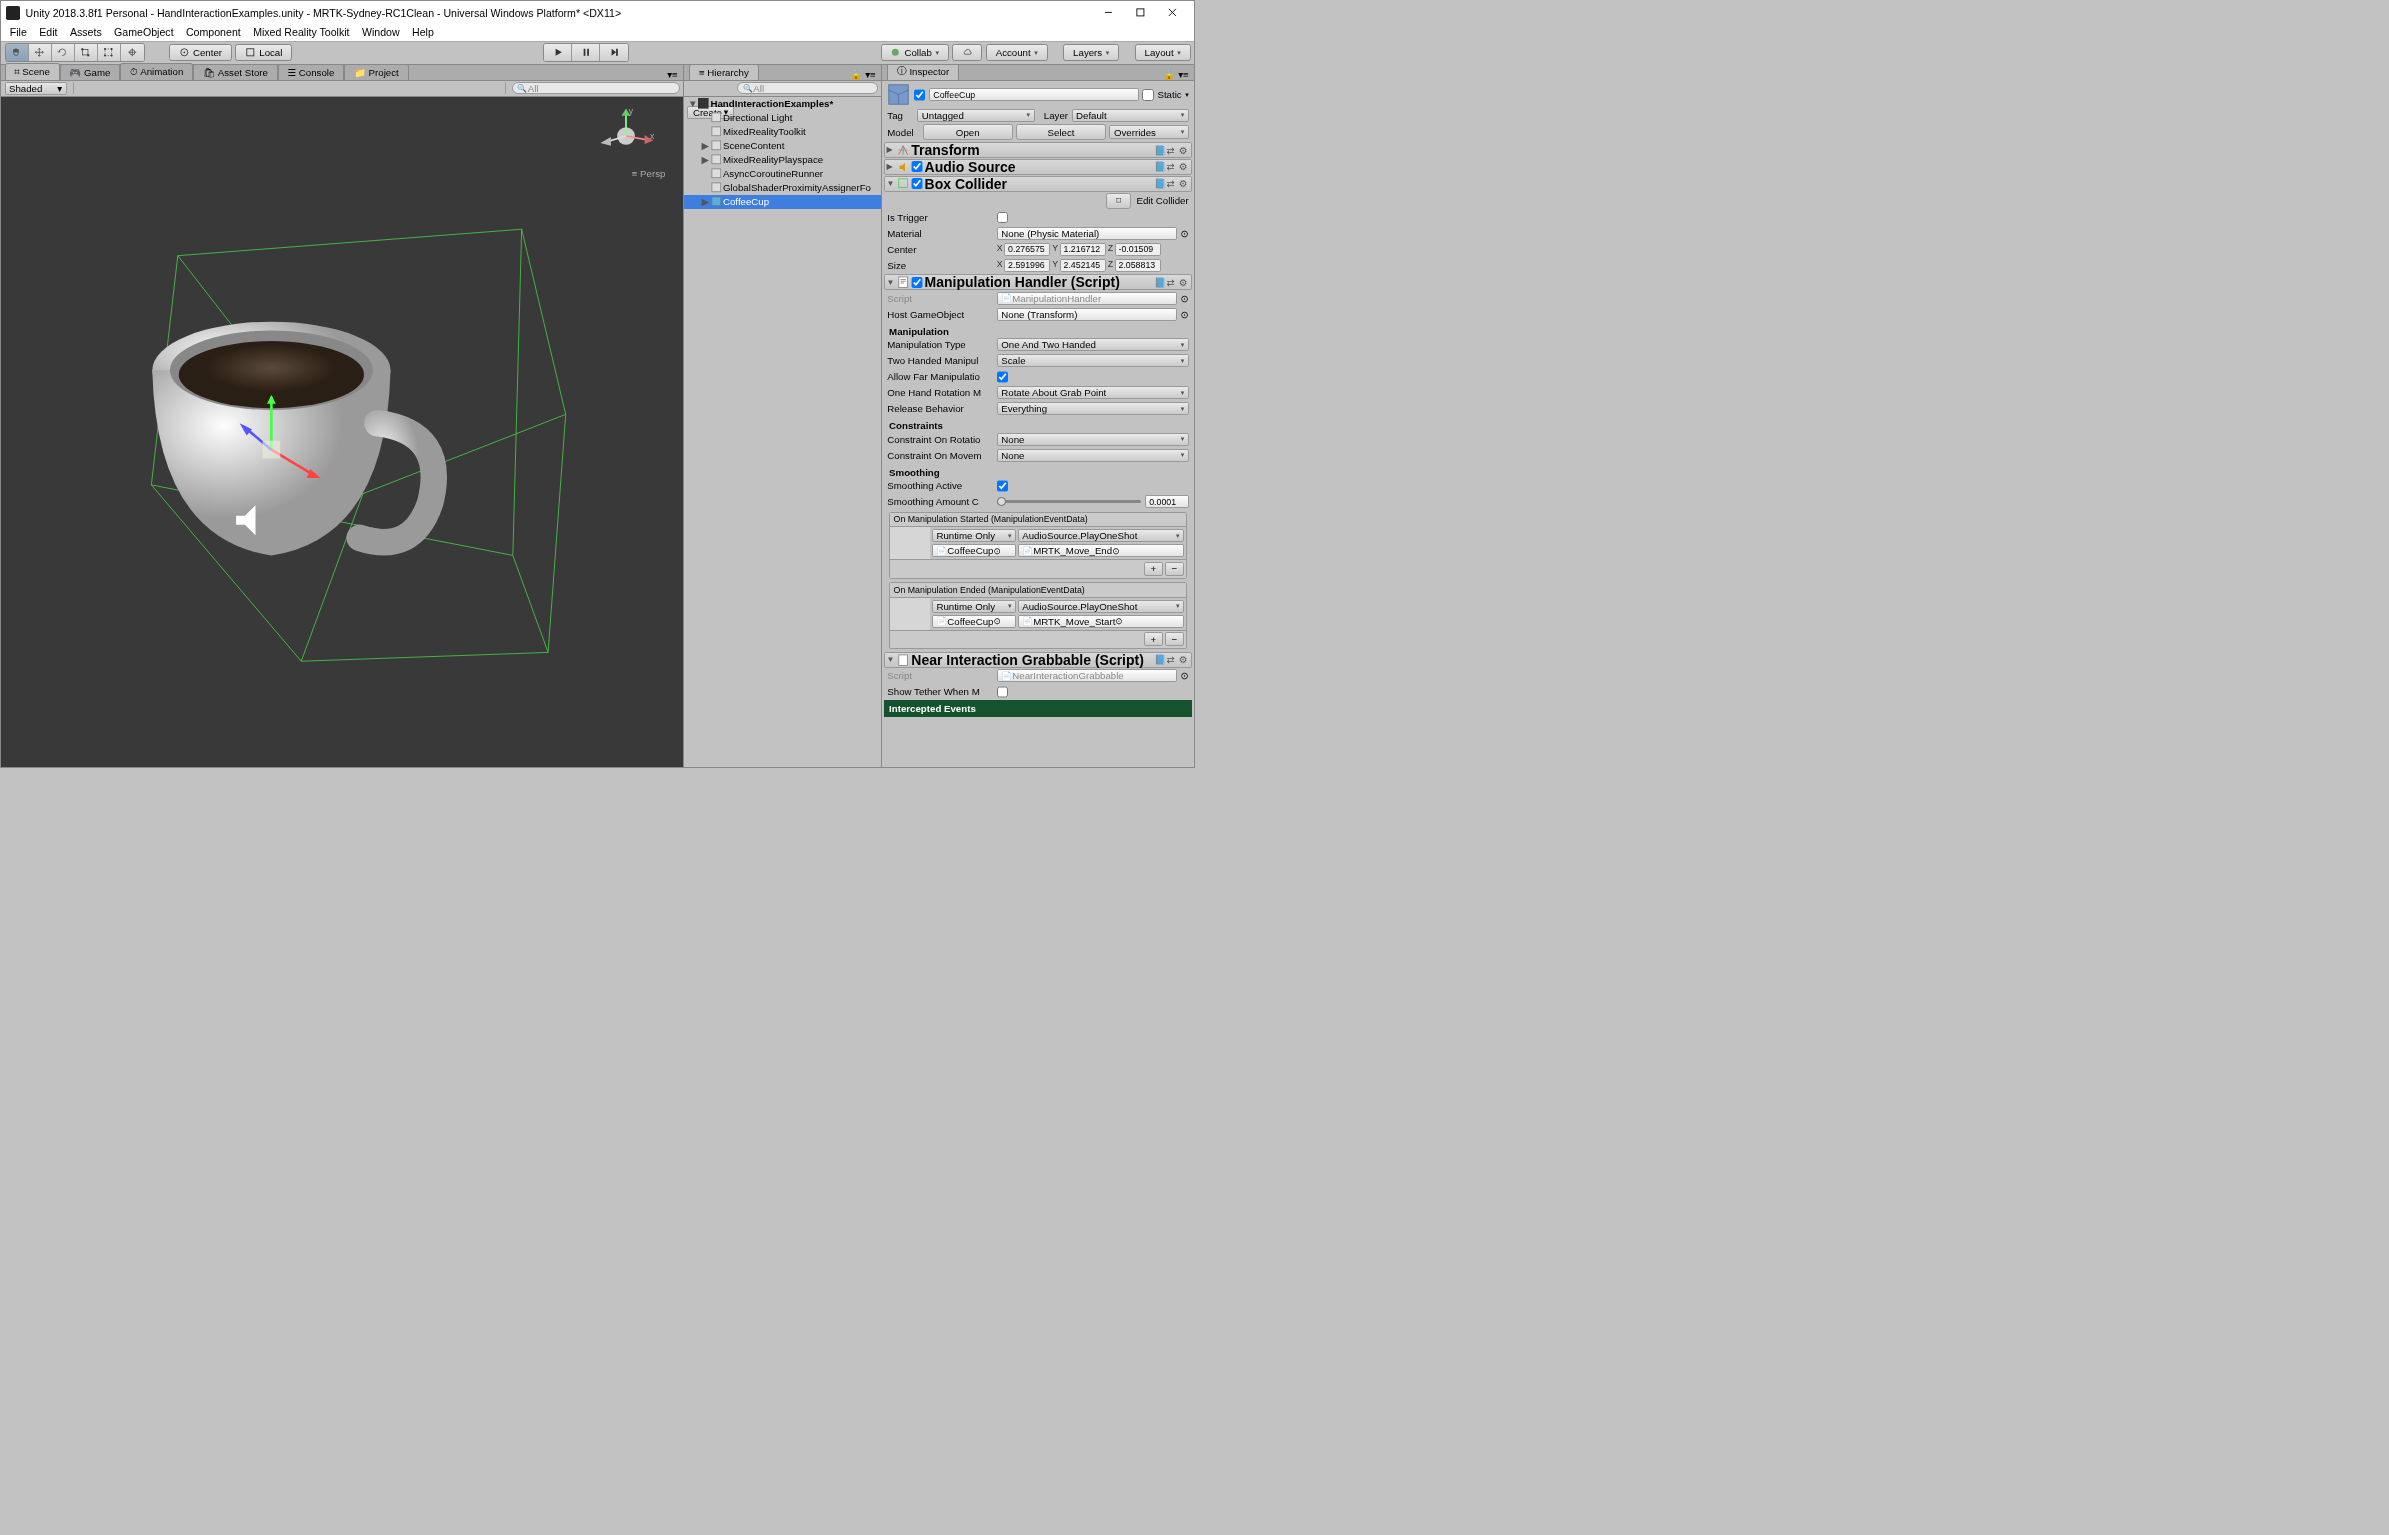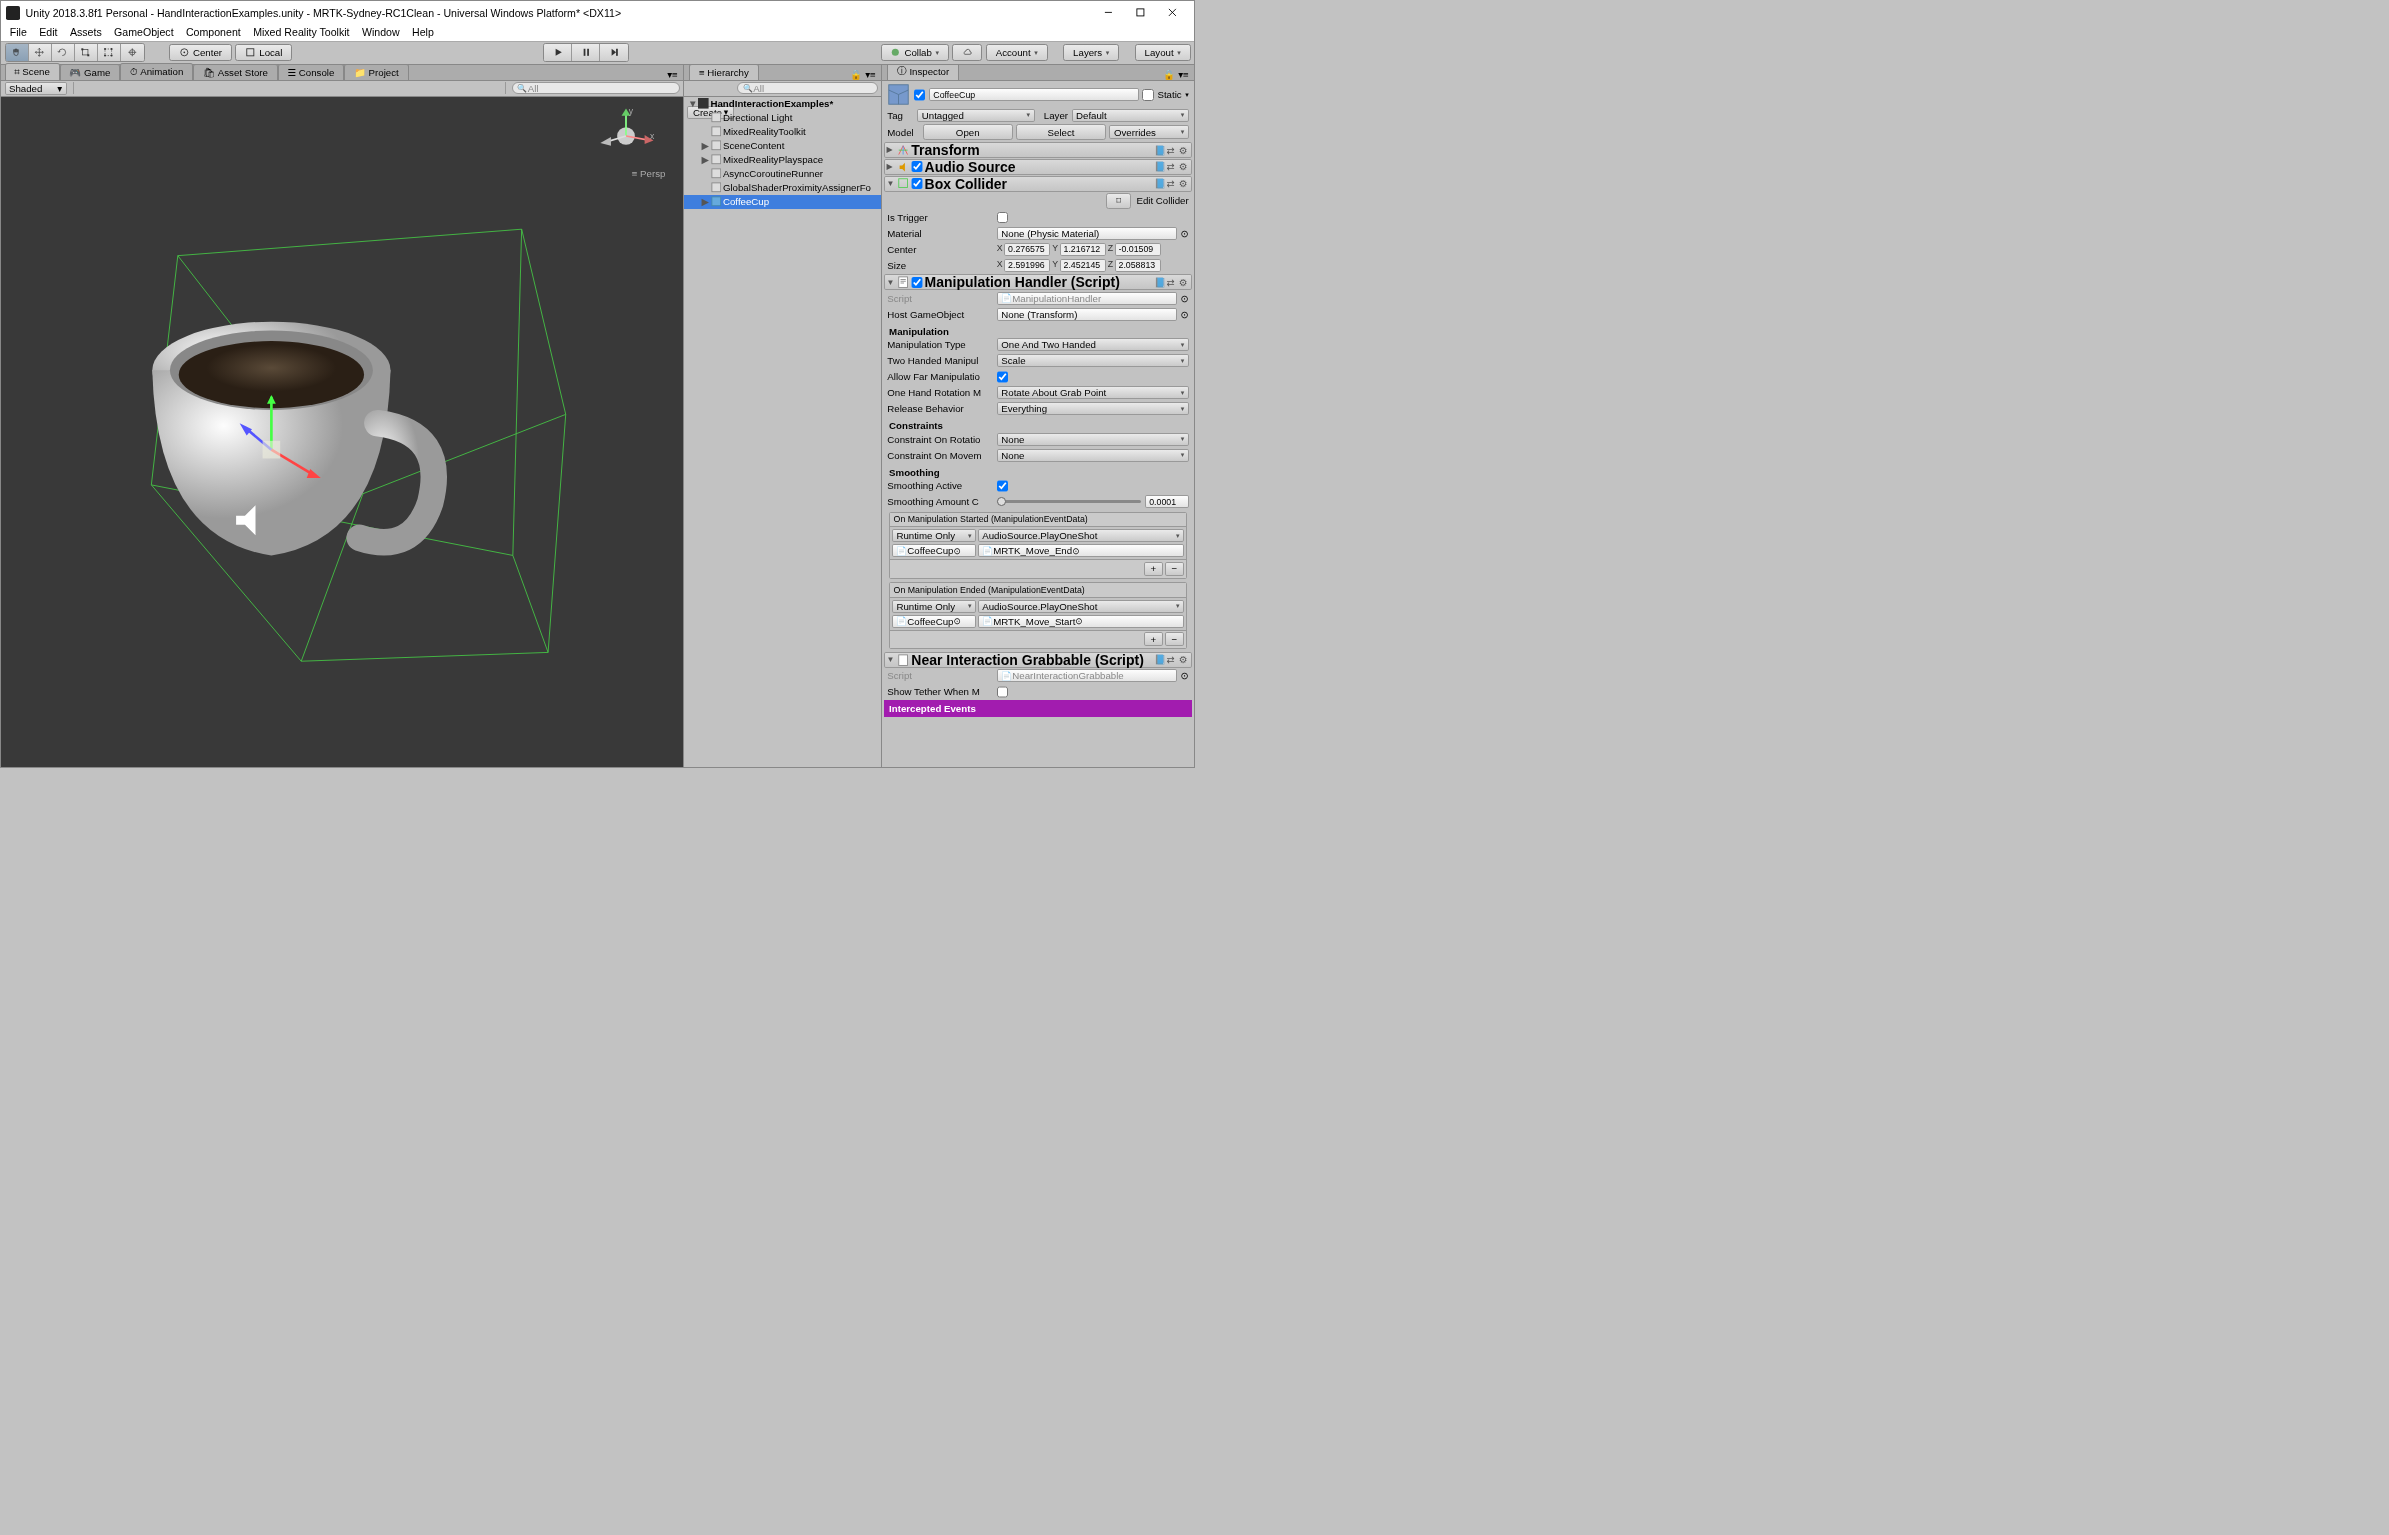--- a/index.html
+++ b/index.html
@@ -61,24 +61,24 @@
 .btn { height: 16px; background: linear-gradient(#eaeaea,#cacaca); border: 0.9px solid #999; border-radius: 2.6px; padding: 0 8.8px; display: flex; align-items: center; justify-content: center; cursor: pointer; font-size: 9.7px; }
 .vecfield { display: flex; gap: 1.8px; flex: 1; }
 .vecfield .vlbl { font-size: 8.8px; color: #333; }
 .vecfield input { width: 46px; height: 13.2px; border: 0.9px solid #999; border-radius: 1.8px; font-size: 8.8px; padding: 0 2.6px; background: #eee; }
 .sectionlabel { font-weight: bold; padding: 3.5px 5.3px 0 5.3px; font-size: 9.7px; }
 .slider { flex: 1; height: 12.3px; display: flex; align-items: center; }
 .slidertrack { flex: 1; height: 2.6px; background: #888; border-radius: 1.8px; position: relative; }
 .sliderthumb { width: 8.8px; height: 8.8px; background: #ddd; border: 0.9px solid #666; border-radius: 50%; position: absolute; top: -3.5px; left: 0; }
 .eventbox { margin: 1.8px 5.3px; border: 0.9px solid #999; background: #d6d6d6; border-radius: 1.8px; }
 .eventhead { background: #cacaca; padding: 1.8px 3.5px; font-size: 8.8px; border-bottom: 0.9px solid #999; }
-.eventrow { display: flex; padding: 1.8px; gap: 1.8px; background: #c2c2c2; }
+.eventrow { display: flex; padding: 1.8px; gap: 1.8px; background: #c2c2c2; margin-left: 40px; }
 .eventbottom { display: flex; justify-content: flex-end; padding: 1.8px; gap: 1.8px; background: #cacaca; border-top: 0.9px solid #999; }
 .smallbtn { width: 19.4px; height: 14px; background: linear-gradient(#eaeaea,#cacaca); border: 0.9px solid #999; border-radius: 1.8px; display: flex; align-items: center; justify-content: center; cursor: pointer; }
-.bottombar { height: 17px; background: #a21caf; color: #fff; display: flex; align-items: center; padding: 0 5.3px; font-weight: bold; font-size: 9.7px; margin-top: auto; }
+.bottombar { height: 17px; background: #14532d; color: #fff; display: flex; align-items: center; padding: 0 5.3px; font-weight: bold; font-size: 9.7px; margin-top: auto; }
 .dropicon::after { content: " ▾"; font-size: 7px; color: #555; }
 svg.i { width: 10.6px; height: 10.6px; }
 .pipe { width: 0.9px; height: 12.3px; background: #999; margin: 0 2.6px; }
 </style>
 </head>
 <body>
 
 <div class="window">
 
   <div class="titlebar">

